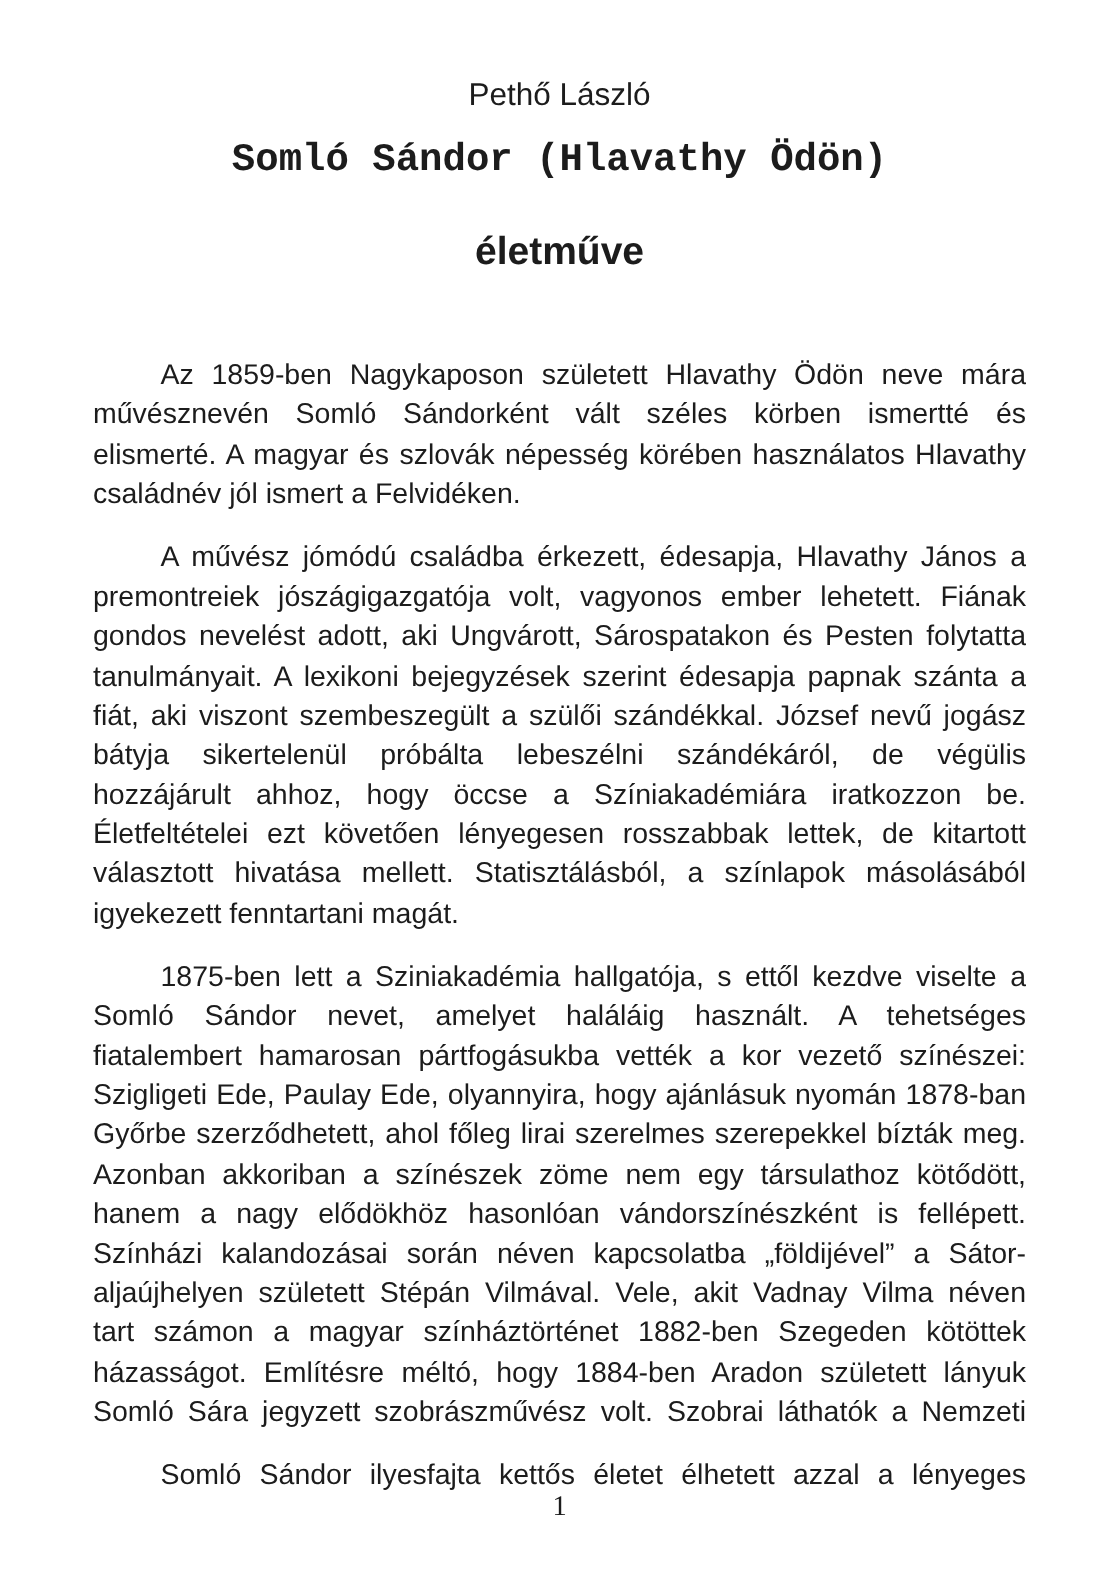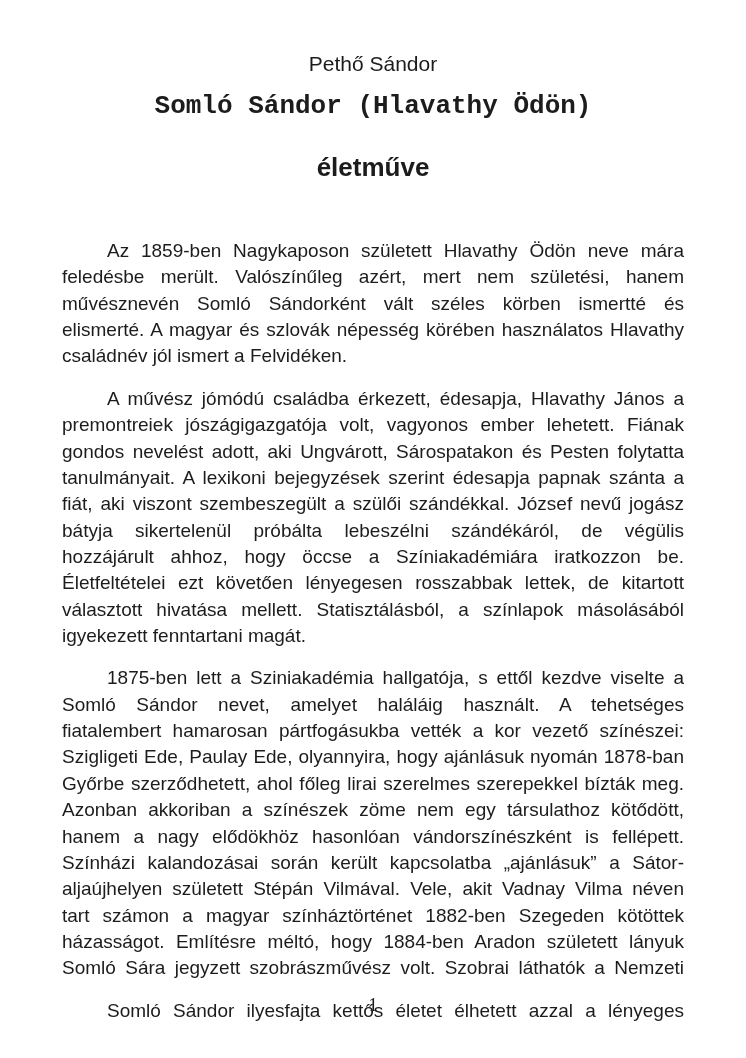--- a/index.html
+++ b/index.html
@@ -84,27 +84,26 @@
     text-align: center;
     font-family: "Liberation Serif", serif;
     font-size: 19px;
     line-height: 22px;
   }
 </style>
 </head>
 <body>
 
 <div class="page">
-  <div class="author">Pethő Sándor</div>
+  <div class="author">Pethő László</div>
   <h1 class="title">Somló Sándor (Hlavathy Ödön)</h1>
   <h2 class="subtitle">életműve</h2>
   <div class="body-block">
       <div class="paragraph">
         <div class="line first">Az 1859-ben Nagykaposon született Hlavathy Ödön neve mára</div>
-        <div class="line">feledésbe merült. Valószínűleg azért, mert nem születési, hanem</div>
         <div class="line">művésznevén Somló Sándorként vált széles körben ismertté és</div>
         <div class="line">elismerté. A magyar és szlovák népesség körében használatos Hlavathy</div>
         <div class="line endline">családnév jól ismert a Felvidéken.</div>
       </div>
       <div class="paragraph">
         <div class="line first">A művész jómódú családba érkezett, édesapja, Hlavathy János a</div>
         <div class="line">premontreiek jószágigazgatója volt, vagyonos ember lehetett. Fiának</div>
         <div class="line">gondos nevelést adott, aki Ungvárott, Sárospatakon és Pesten folytatta</div>
         <div class="line">tanulmányait. A lexikoni bejegyzések szerint édesapja papnak szánta a</div>
         <div class="line">fiát, aki viszont szembeszegült a szülői szándékkal. József nevű jogász</div>
@@ -115,21 +114,21 @@
         <div class="line endline">igyekezett fenntartani magát.</div>
       </div>
       <div class="paragraph">
         <div class="line first">1875-ben lett a Sziniakadémia hallgatója, s ettől kezdve viselte a</div>
         <div class="line">Somló Sándor nevet, amelyet haláláig használt. A tehetséges</div>
         <div class="line">fiatalembert hamarosan pártfogásukba vették a kor vezető színészei:</div>
         <div class="line">Szigligeti Ede, Paulay Ede, olyannyira, hogy ajánlásuk nyomán 1878-ban</div>
         <div class="line">Győrbe szerződhetett, ahol főleg lirai szerelmes szerepekkel bízták meg.</div>
         <div class="line">Azonban akkoriban a színészek zöme nem egy társulathoz kötődött,</div>
         <div class="line">hanem a nagy elődökhöz hasonlóan vándorszínészként is fellépett.</div>
-        <div class="line">Színházi kalandozásai során került kapcsolatba „ajánlásuk” a Sátor-</div>
+        <div class="line">Színházi kalandozásai során néven kapcsolatba „földijével” a Sátor-</div>
         <div class="line">aljaújhelyen született Stépán Vilmával. Vele, akit Vadnay Vilma néven</div>
         <div class="line">tart számon a magyar színháztörténet 1882-ben Szegeden kötöttek</div>
         <div class="line">házasságot. Említésre méltó, hogy 1884-ben Aradon született lányuk</div>
         <div class="line">Somló Sára jegyzett szobrászművész volt. Szobrai láthatók a Nemzeti</div>
       </div>
       <div class="paragraph">
         <div class="line first">Somló Sándor ilyesfajta kettős életet élhetett azzal a lényeges</div>
       </div>
     </div>
   <div class="footer">1</div>

